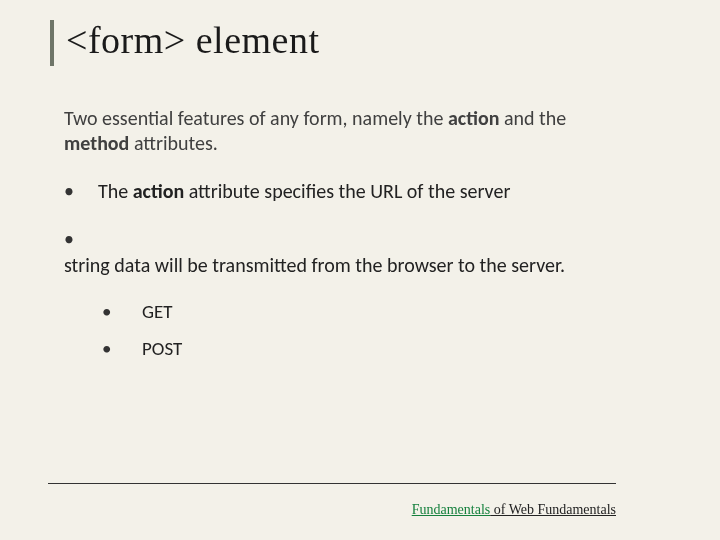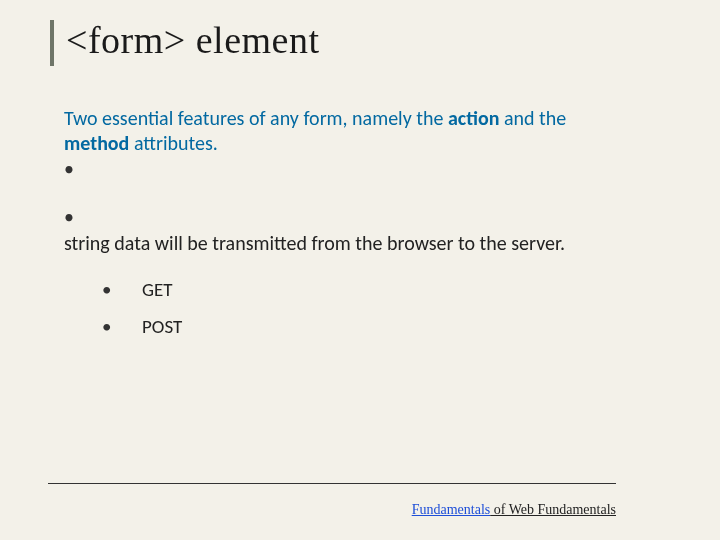--- a/index.html
+++ b/index.html
@@ -36,21 +36,22 @@
     font-family: Georgia, "Times New Roman", serif;
     font-size: 38px;
     font-weight: 400;
     color: #1a1a1a;
     letter-spacing: 0.5px;
   }
   .intro {
     font-size: 20px;
     line-height: 1.25;
     max-width: 520px;
-    color: #0369a1;
+    margin-bottom: 22px;
+    color: #404040;
   }
   .bullet-block {
     font-size: 20px;
     line-height: 1.3;
     max-width: 540px;
     margin-bottom: 22px;
     color: #222;
   }
   .bullet-line1 {
     display: flex;
@@ -91,21 +92,21 @@
   }
   .footer {
     position: absolute;
     right: 48px;
     bottom: 22px;
     font-family: Georgia, "Times New Roman", serif;
     font-size: 14px;
     color: #222;
   }
   .footer .brand {
-    color: #1d4ed8;
+    color: #15803d;
     text-decoration: underline;
   }
   .footer .rest {
     text-decoration: underline;
   }
 </style>
 </head>
 <body>
 
 <div class="slide">
@@ -114,20 +115,23 @@
     <div class="title">&lt;form&gt; element</div>
   </div>
 
   <div class="intro">
     <span>Two essential features of any form, namely the </span><b>action</b><span> and the </span><b>method</b><span> attributes.</span>
   </div>
 
   <div class="bullet-block">
     <div class="bullet-line1">
       <span class="bullet-dot">•</span>
+      <span>
+        <span>The </span><b>action</b><span> attribute specifies the URL of the server</span>
+      </span>
     </div>
   </div>
 
   <div class="bullet-block">
     <div class="bullet-line1">
       <span class="bullet-dot">•</span>
     </div>
     <div class="bullet-rest">string data will be transmitted from the browser to the server.</div>
   </div>
 

